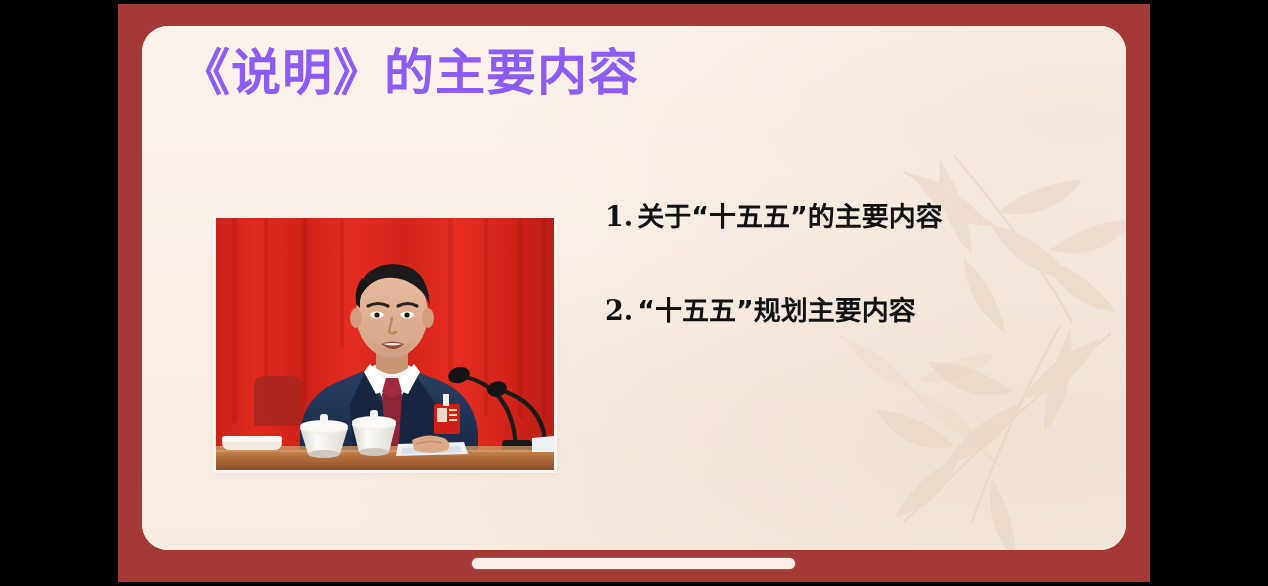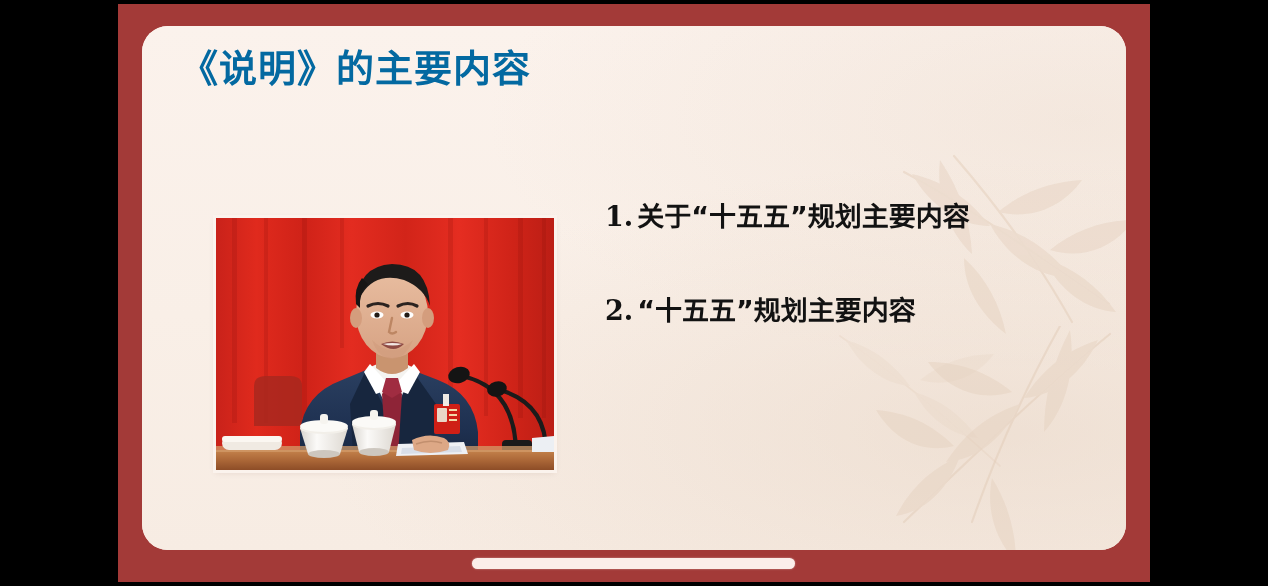--- a/index.html
+++ b/index.html
@@ -65,27 +65,27 @@
   }
   #bamboo-top-right { right: -18px; top: 128px; width: 250px; height: 250px; }
   #bamboo-bottom-right { right: 6px; bottom: -26px; width: 260px; height: 250px; }
   #bamboo-mid-right { right: 120px; top: 300px; width: 170px; height: 170px; opacity: 0.30; }
 
   
   #slide-title {
     position: absolute;
     left: 38px;
     top: 22px;
-    font-size: 38px;
+    font-size: 50px;
     line-height: 1.15;
     letter-spacing: 1px;
     font-weight: 700;
-    color: #0369a1;
+    color: #8b5cf6;
     white-space: nowrap;
-    font-family: Liberation Sans, sans-serif;
+    font-family: Liberation Mono, monospace;
   }
 
   
   #photo-frame {
     position: absolute;
     left: 74px;
     top: 192px;
     width: 338px;
     height: 252px;
     background: #fdf7f2;
@@ -333,21 +333,21 @@
             </g>
 
             <path d="M196 222 Q212 214 228 220 Q236 224 232 232 Q214 238 198 232 Z" fill="#dda886"></path>
             <path d="M200 226 Q214 221 226 225" stroke="#c28f6e" stroke-width="1.6" fill="none"></path>
           </svg>
         </div>
       </div>
 
       <div id="bullet-list">
         <div class="bullet-item" id="bullet-item-0">
-          <span class="num">1.</span><span>关于“十五五”规划主要内容</span>
+          <span class="num">1.</span><span>关于“十五五”的主要内容</span>
         </div>
         <div class="bullet-item" id="bullet-item-1">
           <span class="num">2.</span><span>“十五五”规划主要内容</span>
         </div>
       </div>
 
     </div>
 
     <div id="progress-track">
       <div id="progress-pill"></div>

